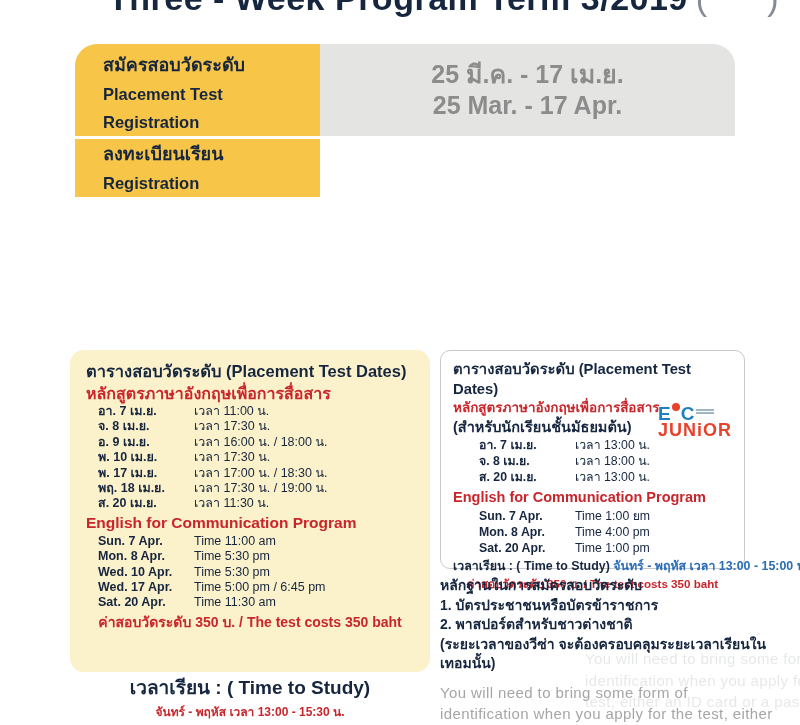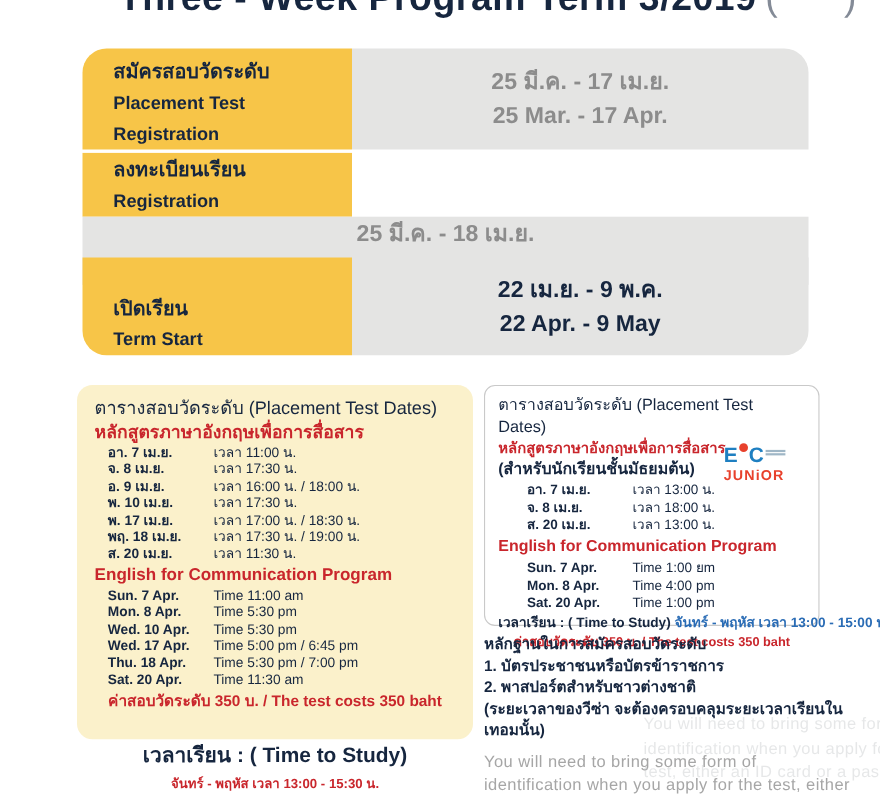--- a/index.html
+++ b/index.html
@@ -23,28 +23,28 @@
     display:flex;flex-direction:column;justify-content:flex-end;}
   .trow .cell-dates{flex:1;background:var(--cellgray);display:flex;flex-direction:column;
     justify-content:center;align-items:center;}
   .trow.r1{height:92px;} .trow.r2{height:92px;flex-direction:column;} .trow.r3{height:89px;margin-bottom:0;}
   .trow.r1 .cell-label{border-top-left-radius:22px;}
   .trow.r1 .cell-dates{border-top-right-radius:22px;}
   .trow.r3 .cell-label{border-bottom-left-radius:22px;}
   .trow.r3 .cell-dates{border-bottom-right-radius:22px;}
   .cell-label .th{font-size:18px;font-weight:bold;color:var(--navy);line-height:30px;}
   .cell-label .en{font-size:16.5px;font-weight:600;color:var(--navy);line-height:28px;}
-  .cell-dates div{font-size:21px;font-weight:bold;line-height:31px;}
+  .cell-dates div{font-size:25px;font-weight:bold;line-height:31px;}
   .cell-dates.mutedc div{color:var(--muted);}
   .cell-dates.strongc div{color:var(--navy);}
 
   
   .panel-left{position:absolute;left:70px;top:350px;width:360px;height:322px;
     background:var(--cream);border-radius:14px;padding:10px 16px 8px 16px;}
-  .bx-title{font-size:16.5px;line-height:23px;font-weight:normal;color:var(--navy);}
+  .bx-title{font-size:16.5px;line-height:23px;font-weight:bold;color:var(--navy);}
   .bx-course{font-size:16px;line-height:21px;font-weight:bold;color:var(--red);}
   .sess{display:flex;padding-left:12px;line-height:15.4px;}
   .sess .day{width:96px;font-size:12.5px;font-weight:bold;color:var(--navy);}
   .sess .time{font-size:12.5px;color:var(--navy);}
   .prog-h{font-size:15.5px;line-height:22px;font-weight:bold;color:var(--red);}
   .fee{font-size:14px;line-height:19px;font-weight:bold;color:var(--red);text-align:center;margin-top:2px;}
 
   
   .study{position:absolute;left:70px;top:676px;width:360px;text-align:center;}
   .study .lbl{font-size:19px;font-weight:bold;color:var(--navy);line-height:24px;}
@@ -65,21 +65,21 @@
   .stline .val{font-weight:bold;color:var(--blue);}
   .panel-right .fee{font-size:11.6px;line-height:15px;margin-top:1px;}
 
   
   .logo{position:absolute;right:12px;top:52px;width:74px;text-align:left;}
   .logo .ec{font-size:19px;font-weight:bold;color:var(--logoblue);line-height:18px;letter-spacing:0;}
   .logo .dot{display:inline-block;width:8px;height:8px;border-radius:50%;
     background:var(--logored);vertical-align:9px;margin:0 1px;}
   .logo .tiny{display:inline-block;vertical-align:5px;margin-left:2px;}
   .logo .tiny i{display:block;width:18px;height:2px;background:#9fb6c6;margin:1px 0;}
-  .logo .junior{font-size:13px;font-weight:bold;color:var(--logored);letter-spacing:1px;line-height:13px;}
+  .logo .junior{font-size:18px;font-weight:bold;color:var(--logored);letter-spacing:1px;line-height:13px;}
 
   
   .req{position:absolute;left:440px;top:576px;width:340px;}
   .req .t{font-size:14px;line-height:19.5px;font-weight:600;color:var(--navy);}
   .req .note{margin-top:8px;font-size:15px;line-height:21.5px;color:var(--notegray);letter-spacing:.4px;}
   .ghost{position:absolute;left:585px;top:648px;width:260px;font-size:15px;line-height:21.5px;
     color:#c9ccce;opacity:.45;letter-spacing:.4px;}
 </style>
 </head>
 <body>
@@ -97,34 +97,20 @@
       <div class="cell-dates mutedc">
         <div>25 มี.ค. - 17 เม.ย.</div>
         <div>25 Mar. - 17 Apr.</div>
       </div>
     </div>
     <div class="trow r2">
       <div class="cell-label">
         <div class="th">ลงทะเบียนเรียน</div>
         <div class="en">Registration</div>
       </div>
-      <div class="cell-dates mutedc">
-        <div>25 มี.ค. - 18 เม.ย.</div>
-        <div>25 Mar. - 18 Apr.</div>
-      </div>
-    </div>
-    <div class="trow r3">
-      <div class="cell-label">
-        <div class="th">เปิดเรียน</div>
-        <div class="en">Term Start</div>
-      </div>
-      <div class="cell-dates strongc">
-        <div>22 เม.ย. - 9 พ.ค.</div>
-        <div>22 Apr. - 9 May</div>
-      </div>
     </div>
   </div>
 
   <div class="panel-left">
     <div class="bx-title">ตารางสอบวัดระดับ (Placement Test Dates)</div>
     <div class="bx-course">หลักสูตรภาษาอังกฤษเพื่อการสื่อสาร</div>
 
     <div class="sess">
         <span class="day">อา. 7 เม.ย.</span>
         <span class="time">เวลา 11:00 น.</span>
@@ -164,24 +150,20 @@
         <span class="day">Mon. 8 Apr.</span>
         <span class="time">Time 5:30 pm</span>
       </div>
     <div class="sess">
         <span class="day">Wed. 10 Apr.</span>
         <span class="time">Time 5:30 pm</span>
       </div>
     <div class="sess">
         <span class="day">Wed. 17 Apr.</span>
         <span class="time">Time 5:00 pm / 6:45 pm</span>
-      </div>
-    <div class="sess">
-        <span class="day">Thu. 18 Apr.</span>
-        <span class="time">Time 5:30 pm / 7:00 pm</span>
       </div>
     <div class="sess">
         <span class="day">Sat. 20 Apr.</span>
         <span class="time">Time 11:30 am</span>
       </div>
 
     <div class="fee">ค่าสอบวัดระดับ 350 บ. / The test costs 350 baht</div>
   </div>
 
   <div class="study">

